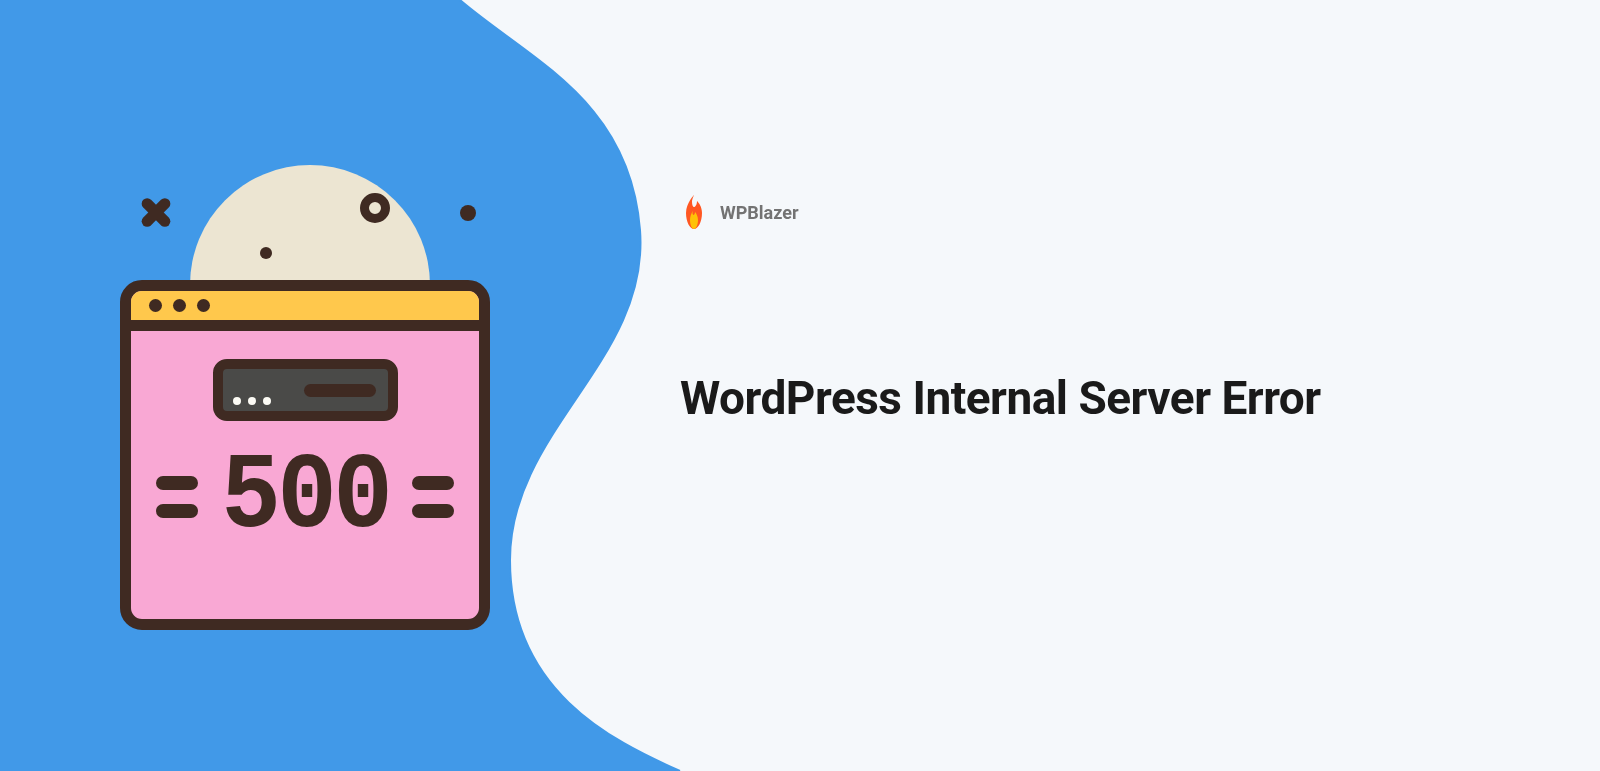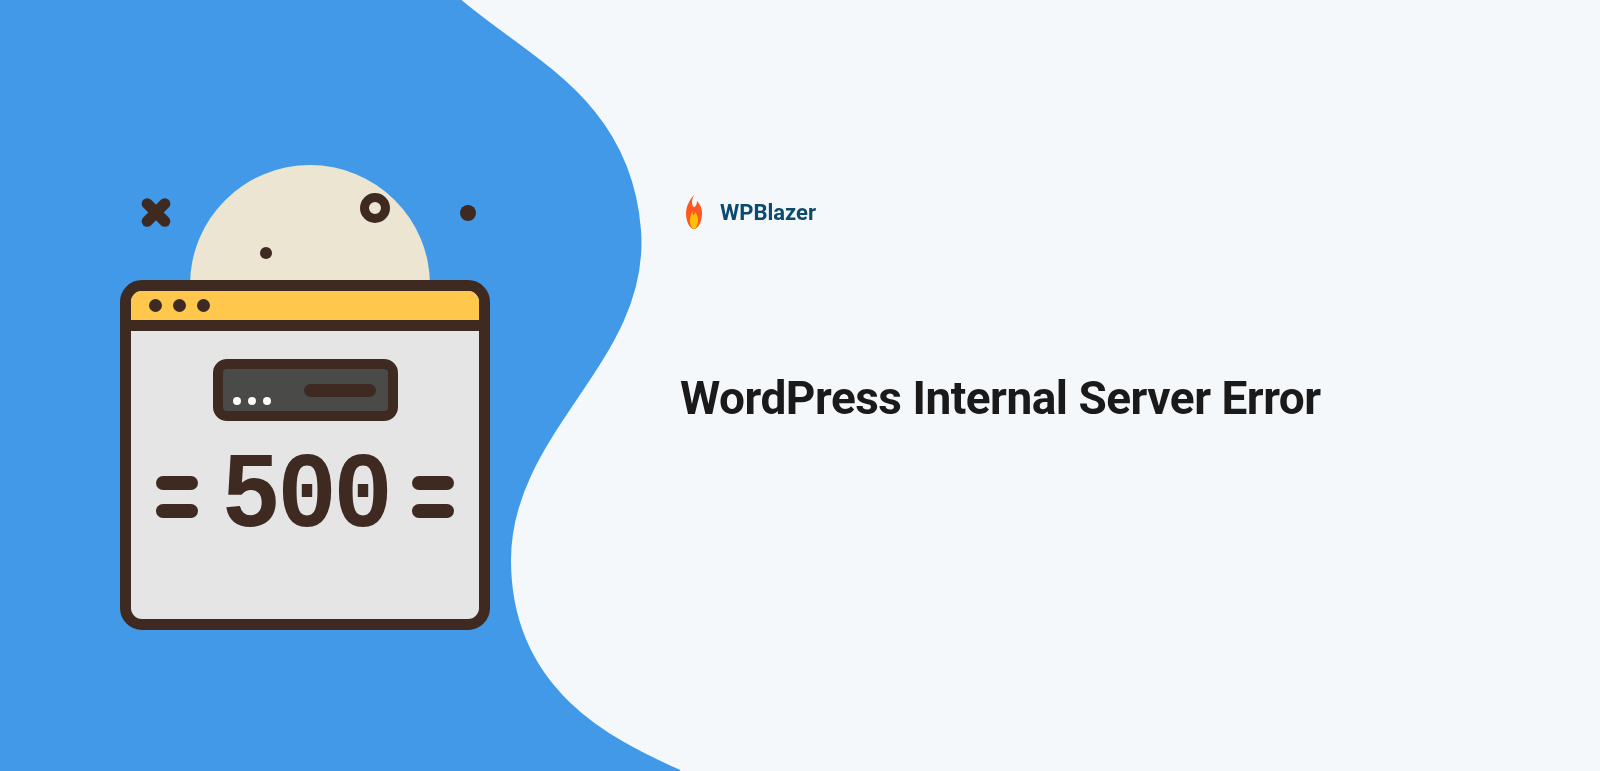--- a/index.html
+++ b/index.html
@@ -88,21 +88,21 @@
       height: 12px;
       background: #3f2a22;
       border-radius: 50%;
     }
     .browser {
       position: absolute;
       top: 115px;
       left: 10px;
       width: 370px;
       height: 350px;
-      background: #e5e5e5;
+      background: #f9a8d4;
       border: 11px solid #3f2a22;
       border-radius: 22px;
       overflow: hidden;
     }
     .browser-bar {
       height: 40px;
       background: #ffc84c;
       border-bottom: 11px solid #3f2a22;
       display: flex;
       align-items: center;
@@ -183,23 +183,23 @@
       display: flex;
       align-items: center;
       gap: 12px;
       margin-bottom: 140px;
     }
     .flame-icon {
       width: 28px;
       height: 34px;
     }
     .brand-text {
-      font-size: 22px;
+      font-size: 18px;
       font-weight: 700;
-      color: #0c4a6e;
+      color: #737373;
     }
     .headline {
       font-size: 46px;
       font-weight: 700;
       color: #1a1a1a;
       line-height: 1.3;
       letter-spacing: -0.5px;
     }
   </style>
 </head>

